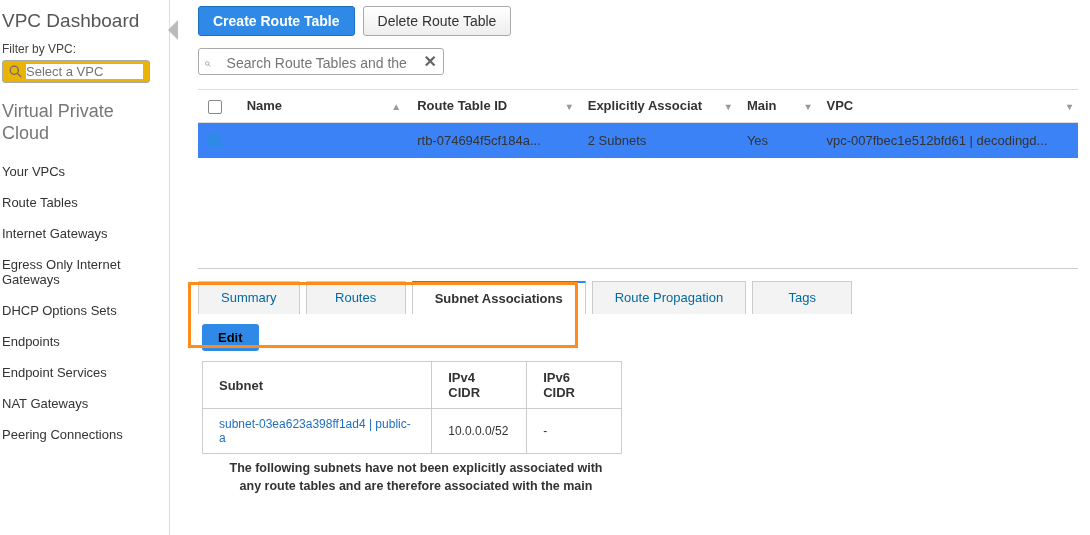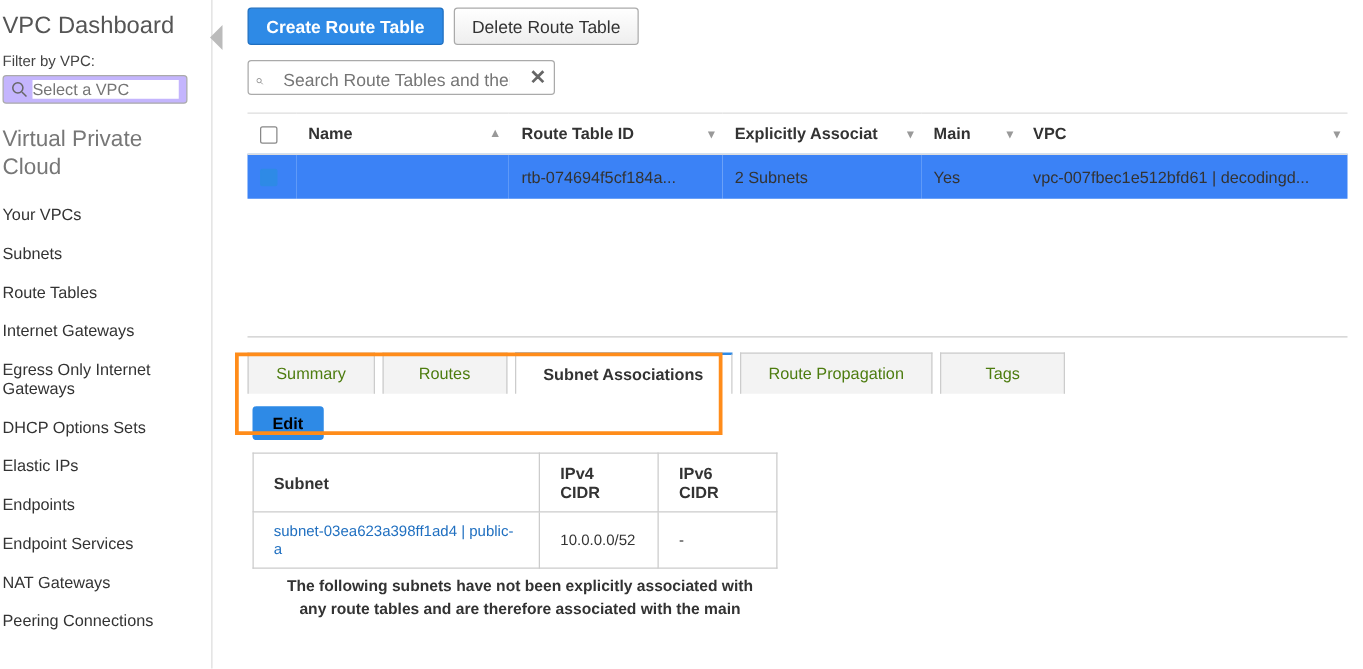--- a/index.html
+++ b/index.html
@@ -1,21 +1,21 @@
 <!DOCTYPE html>
 <html><head>
 <meta charset="utf-8">
 <style>
   * { box-sizing: border-box; margin: 0; padding: 0; }
   body { font-family: "Helvetica Neue", Arial, sans-serif; font-size: 13px; color: #333; width: 1090px; height: 535px; overflow: hidden; }
   .layout { display: flex; height: 535px; }
   .sidebar { width: 170px; padding: 6px 6px 6px 2px; border-right: 1px solid #ddd; background: #fff; }
   .sidebar h1 { font-size: 19px; font-weight: 400; color: #555; margin: 4px 0 10px 0; }
   .filter-label { font-size: 12px; color: #444; margin-bottom: 4px; }
-  .filter-box { display: flex; align-items: center; border: 1px solid #aaa; border-radius: 3px; padding: 3px 6px; margin-bottom: 18px; font-size: 13px; color: #555; background:#c4b5fd; width:148px; }
+  .filter-box { display: flex; align-items: center; border: 1px solid #aaa; border-radius: 3px; padding: 3px 6px; margin-bottom: 18px; font-size: 13px; color: #555; background:#eab308; width:148px; }
   .filter-box svg { margin-right: 4px; flex-shrink:0; }
   .filter-box input { border:none; outline:none; width:100%; font-size:13px; color:#555; }
   .sidebar h2 { font-size: 18px; font-weight: 400; color: #777; margin: 8px 0 12px 0; line-height: 1.2; }
   .nav-item { display:block; font-size: 13px; color: #333; padding: 8px 0; cursor: pointer; }
   .collapse-handle { width: 14px; position: relative; }
   .collapse-handle .tri { position:absolute; top:20px; left:-2px; width:0;height:0; border-top:10px solid transparent; border-bottom:10px solid transparent; border-right:10px solid #bbb; }
   .main { flex: 1; padding: 6px 0 0 14px; position:relative; }
   .toolbar { display:flex; gap:8px; margin-bottom:12px; }
   .btn { font-size:14px; padding:6px 14px; border-radius:3px; border:1px solid #aaa; background:linear-gradient(#fff,#eee); color:#333; cursor:pointer; }
   .btn.primary { background:#2e8ae6; border-color:#1f6fc0; color:#fff; font-weight:700; }
@@ -27,21 +27,21 @@
   .table { width: 880px; margin-top: 14px; border-collapse: collapse; }
   .table th { text-align:left; font-size:13px; font-weight:700; color:#333; padding:8px 10px; border-top:1px solid #ddd; border-bottom:1px solid #ddd; position:relative; }
   .table th .sort { position:absolute; right:6px; top:50%; transform:translateY(-50%); font-size:10px; color:#999; }
   .table td { padding:10px 10px; font-size:13px; color:#333; }
   .table tr.row { background:#3b82f6; }
   .chk { width:14px; height:14px; border:1px solid #888; border-radius:2px; display:inline-block; vertical-align:middle;}
   .chk.filled { background:#2e8ae6; border-color:#2e8ae6;}
   .detail { margin-top: 110px; border-top:1px solid #ccc; padding-top:12px; width:880px;}
   .detail-id { font-weight:700; font-size:13px; margin:4px 0 14px 4px;}
   .tabs { display:flex; gap:6px; margin-bottom:10px; }
-  .tab { padding:8px 22px; border:1px solid #ccc; border-bottom:none; background:#f3f3f3; color:#4d7c0f; font-size:13px; cursor:pointer; min-width:100px; text-align:center; }
+  .tab { padding:8px 22px; border:1px solid #ccc; border-bottom:none; background:#f3f3f3; color:#0369a1; font-size:13px; cursor:pointer; min-width:100px; text-align:center; }
   .tab.active { background:#fff; border-top:2px solid #2e8ae6; font-weight:700; color:#333; }
   .edit-btn { background:#2e8ae6; color:#000000; font-weight:700; border:none; border-radius:3px; padding:6px 16px; font-size:13px; cursor:pointer; margin:0 0 10px 4px;}
   .assoc-table { border:1px solid #ccc; border-collapse:collapse; width:420px; margin-left:4px;}
   .assoc-table th, .assoc-table td { border:1px solid #ccc; padding:8px 16px; font-size:13px; text-align:left;}
   .assoc-table th { font-weight:700; background:#fff;}
   .assoc-table td a { color:#1f6fc0; text-decoration:none; font-size:12px; }
   .assoc-table td { font-size:12px; }
   .highlight-box { position:absolute; border:3px solid #ff8c1a; pointer-events:none; }
   .note { font-size:12.5px; font-weight:700; color:#333; margin:6px 0 0 8px; width:420px; text-align:center; line-height:1.4;}
   .col-chk{width:30px;}
@@ -60,26 +60,24 @@
     <div class="filter-label">Filter by VPC:</div>
     <div class="filter-box">
       <svg width="13" height="13" viewBox="0 0 16 16">
           <circle cx="6.5" cy="6.5" r="5" fill="none" stroke="#666" stroke-width="1.5"></circle>
           <line x1="10.5" y1="10.5" x2="15" y2="15" stroke="#666" stroke-width="1.5"></line>
         </svg>
       <input placeholder="Select a VPC" style="">
     </div>
     <h2>Virtual Private Cloud</h2>
     <a class="nav-item">Your VPCs</a>
-    <a class="nav-item">Subnets</a>
     <a class="nav-item">Route Tables</a>
     <a class="nav-item">Internet Gateways</a>
     <a class="nav-item">Egress Only Internet Gateways</a>
     <a class="nav-item">DHCP Options Sets</a>
-    <a class="nav-item">Elastic IPs</a>
     <a class="nav-item">Endpoints</a>
     <a class="nav-item">Endpoint Services</a>
     <a class="nav-item">NAT Gateways</a>
     <a class="nav-item">Peering Connections</a>
   </div>
 
   <div class="collapse-handle">
     <div class="tri"></div>
   </div>
 

